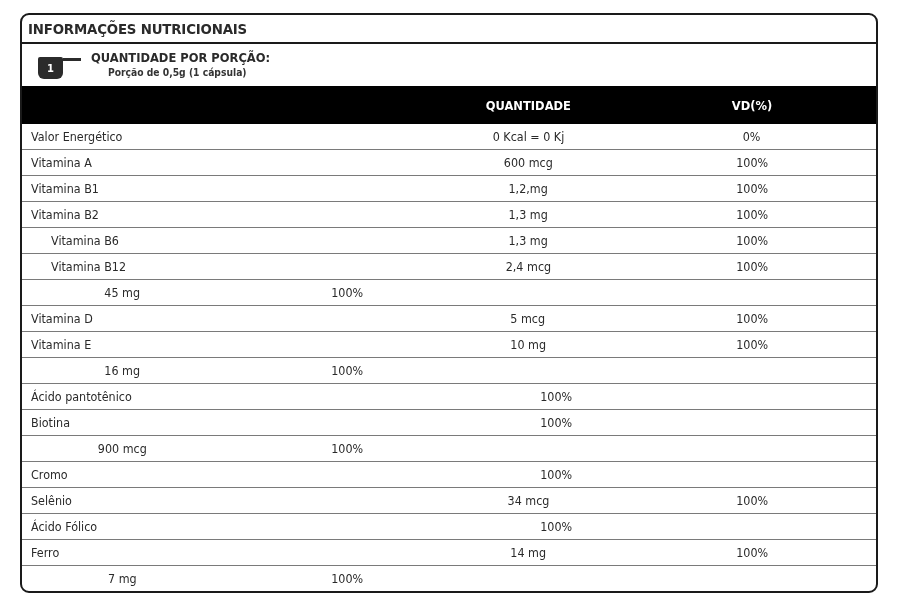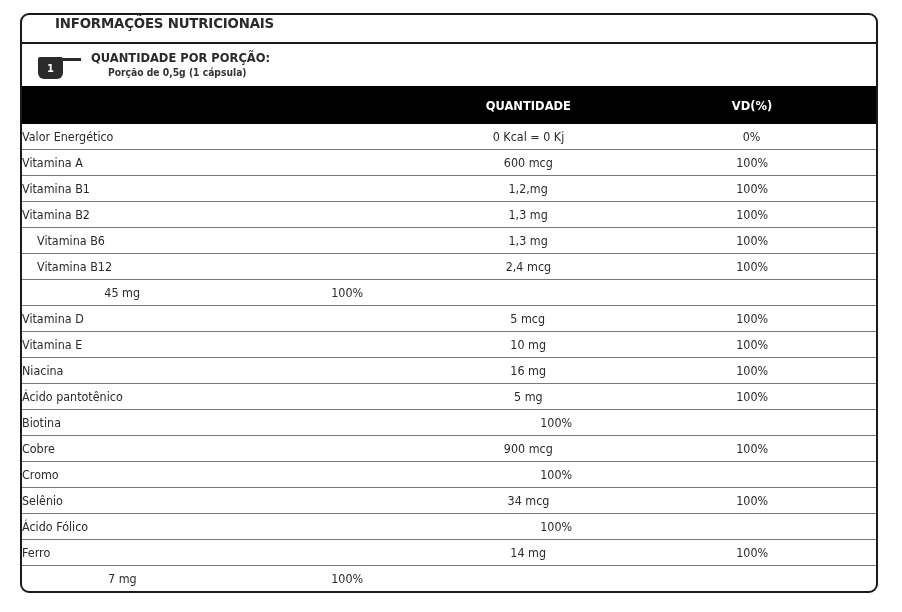--- a/index.html
+++ b/index.html
@@ -2,50 +2,50 @@
 <html><head>
 <meta charset="utf-8">
 <style>
   html, body { margin:0; padding:0; background:#ffffff; }
   body { width:902px; height:612px; position:relative; font-family:"DejaVu Sans", sans-serif; color:#222; overflow:hidden; }
   .panel {
     position:absolute; left:20px; top:13px; width:854px; height:576px;
     border:2px solid #1a1a1a; border-radius:9px; overflow:hidden; background:#fff;
   }
   .title-row {
-    height:27px; border-bottom:2px solid #1a1a1a; display:flex; align-items:flex-start;
-    padding-left:33px; font-size:14.5px; font-weight:bold; color:#2a2a2a; letter-spacing:-0.2px;
+    height:27px; border-bottom:2px solid #1a1a1a; display:flex; align-items:center;
+    padding-left:6px; font-size:14.5px; font-weight:bold; color:#2a2a2a; letter-spacing:-0.2px;
     font-family:"DejaVu Sans", sans-serif; transform-origin:left center;
   }
   .title-row span { display:inline-block; transform:scaleX(0.92); transform-origin:left center; }
   .portion-row { height:42px; position:relative; }
   .badge {
     position:absolute; left:16px; top:13px; width:25px; height:22px; background:#2b2b2b;
     border-radius:2px 2px 6px 6px; color:#fff; font-size:10px; font-weight:bold;
     display:flex; align-items:center; justify-content:center;
   }
   .badge-line { position:absolute; left:41px; top:14px; width:18px; height:3px; background:#2b2b2b; }
   .portion-title { position:absolute; left:69px; top:6px; font-size:12.5px; font-weight:bold; color:#2a2a2a; transform:scaleX(0.92); transform-origin:left center; white-space:nowrap; }
   .portion-sub { position:absolute; left:86px; top:23px; font-size:10px; font-weight:bold; color:#333; transform:scaleX(0.92); transform-origin:left center; white-space:nowrap; }
   .head-row {
     height:38px; background:#000; color:#fff; display:flex; align-items:center;
     font-size:12.5px; font-weight:bold;justify-content:space-between;
   }
-  .col-name { width:409px; box-sizing:border-box; }
+  .col-name { width:409px; padding-left:9px; box-sizing:border-box; }
   .col-qty { width:200px; text-align:center; }
   .col-vd { width:250px; text-align:center; }
   .head-row .col-qty span, .head-row .col-vd span { display:inline-block; transform:scaleX(0.92); }
   .rows { }
   .row {
     height:25px; border-bottom:1px solid #7a7a7a; display:flex; align-items:center; font-size:12px; color:#2a2a2a;
   }
   .row:last-child { border-bottom:none; }
   .row .col-name span, .row .col-qty span, .row .col-vd span { display:inline-block; transform:scaleX(0.93); transform-origin:center; }
   .row .col-name span { transform-origin:left center; }
-  .row.indent .col-name { padding-left:15px; }
+  .row.indent .col-name { padding-left:29px; }
 </style>
 </head>
 <body>
 
 <div class="panel">
   <div class="title-row">
     <span>INFORMAÇÕES NUTRICIONAIS</span>
   </div>
   <div class="portion-row">
     <div class="badge">1</div>
@@ -97,35 +97,32 @@
     <div class="col-name"><span>Vitamina D</span></div>
     <div class="col-qty"><span>5 mcg</span></div>
     <div class="col-vd"><span>100%</span></div>
   </div>
       <div class="row">
     <div class="col-name"><span>Vitamina E</span></div>
     <div class="col-qty"><span>10 mg</span></div>
     <div class="col-vd"><span>100%</span></div>
   </div>
       <div class="row">
-    <div class="col-name"><span>Niacina</span></div>
     <div class="col-qty"><span>16 mg</span></div>
     <div class="col-vd"><span>100%</span></div>
   </div>
       <div class="row">
     <div class="col-name"><span>Ácido pantotênico</span></div>
-    <div class="col-qty"><span>5 mg</span></div>
     <div class="col-vd"><span>100%</span></div>
   </div>
       <div class="row">
     <div class="col-name"><span>Biotina</span></div>
     <div class="col-vd"><span>100%</span></div>
   </div>
       <div class="row">
-    <div class="col-name"><span>Cobre</span></div>
     <div class="col-qty"><span>900 mcg</span></div>
     <div class="col-vd"><span>100%</span></div>
   </div>
       <div class="row">
     <div class="col-name"><span>Cromo</span></div>
     <div class="col-vd"><span>100%</span></div>
   </div>
       <div class="row">
     <div class="col-name"><span>Selênio</span></div>
     <div class="col-qty"><span>34 mcg</span></div>

